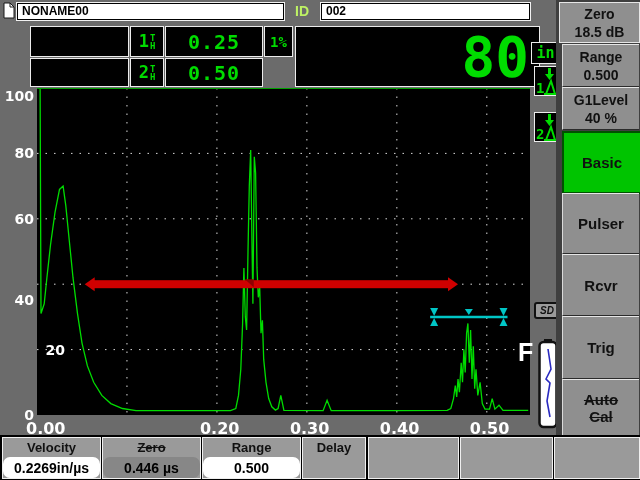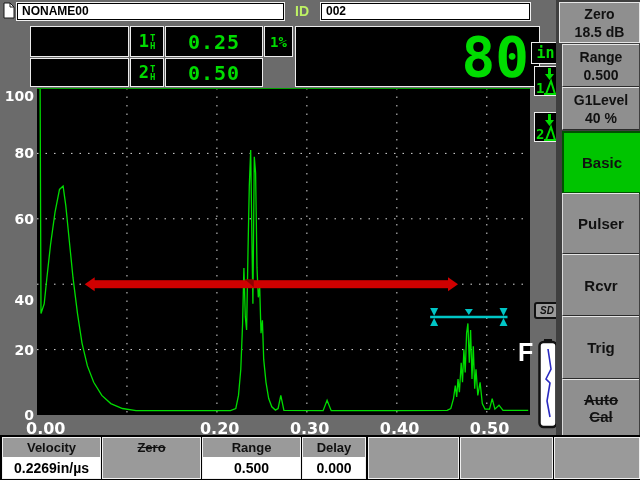--- a/index.html
+++ b/index.html
@@ -57,21 +57,21 @@
   .m0{top:131px;height:59px;background:#00c400;border:2px solid #005200;}
   .m1{top:193px;height:59px;} .m2{top:254px;height:60px;}
   .m3{top:316px;height:61px;} .m4{top:379px;height:55px;}
   .strike{text-decoration:line-through;}
   
   .botbar{position:absolute;left:0;top:435px;width:640px;height:45px;background:#000;}
   .cell{position:absolute;top:2px;height:40px;border:1px solid #f0f0f0;background:#9a9a9a;}
   .cell .lab{height:19px;display:flex;align-items:center;justify-content:center;
              font-weight:bold;font-size:13px;color:#111;background:#9a9a9a;}
   .cell .val{height:21px;display:flex;align-items:center;justify-content:center;
-             font-weight:bold;font-size:14px;color:#000;background:#fff;}
+             font-weight:bold;font-size:14px;color:#000;background:#fff;border-radius:7px;}
   .cell.sel .val{background:#878787;}
   .c0{left:2px;width:97px;} .c1{left:102px;width:97px;} .c2{left:202px;width:97px;}
   .c3{left:302px;width:62px;} .c4{left:368px;width:89px;} .c5{left:460px;width:91px;}
   .c6{left:554px;width:84px;}
 </style>
 </head>
 <body>
 
 <div class="screen">
 
@@ -132,21 +132,21 @@
         <polygon points="462.5091240875912,237.89999999999998 470.5091240875912,237.89999999999998 466.5091240875912,229.89999999999998" fill="#00c6c6"></polygon>
         <polygon points="427.82481751824815,220.89999999999998 435.82481751824815,220.89999999999998 431.82481751824815,226.89999999999998" fill="#00c6c6"></polygon>
         <line x1="0" y1="0.5" x2="493" y2="0.5" stroke="#00a000" stroke-width="1"></line>
       </svg>
   </div>
   <div id="y-axis">
       <div class="ytick" style="top: 88px; left: 1px;">100</div>
       <div class="ytick" style="top: 145.4px; left: 1px;">80</div>
       <div class="ytick" style="top: 210.8px; left: 1px;">60</div>
       <div class="ytick" style="top: 276.2px; left: 1px; margin-top: 16px;">40</div>
-      <div class="ytick" style="top: 341.6px; left: 1px;">20</div>
+      <div class="ytick" style="top: 341.6px; left: 1px; padding-left: 31px;">20</div>
       <div class="ytick" style="top: 407px; left: 1px;">0</div>
     </div>
   <div id="x-axis">
       <div class="xtick" style="left: 26px;">0.00</div>
       <div class="xtick" style="left: 93px; margin-top: 16px;">0.10</div>
       <div class="xtick" style="left: 199.927px;">0.20</div>
       <div class="xtick" style="left: 289.891px;">0.30</div>
       <div class="xtick" style="left: 379.854px;">0.40</div>
       <div class="xtick" style="left: 469.818px;">0.50</div>
     </div>
@@ -214,27 +214,27 @@
     </div>
   </div>
 
   <div class="botbar">
     <div class="cell c0">
       <div class="lab">Velocity</div>
       <div class="val">0.2269in/µs</div>
     </div>
     <div class="cell c1 sel">
       <div class="lab strike">Zero</div>
+      <div class="val">0.446 µs</div>
     </div>
     <div class="cell c2">
       <div class="lab">Range</div>
       <div class="val">0.500</div>
     </div>
     <div class="cell c3">
       <div class="lab">Delay</div>
-      <div class="val">0.000</div>
     </div>
     <div class="cell c4"></div>
     <div class="cell c5"></div>
     <div class="cell c6"></div>
   </div>
 
 </div>
 
 </body></html>

